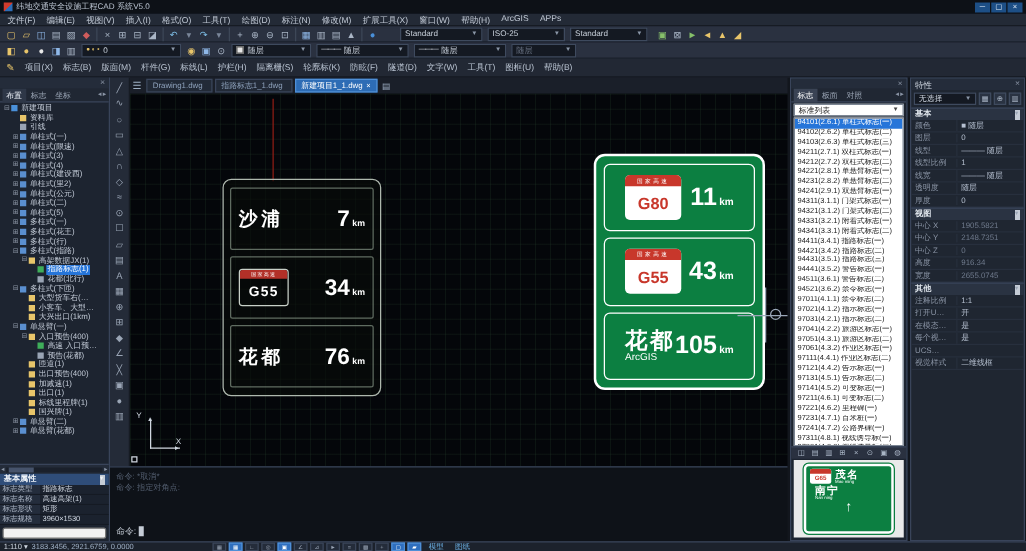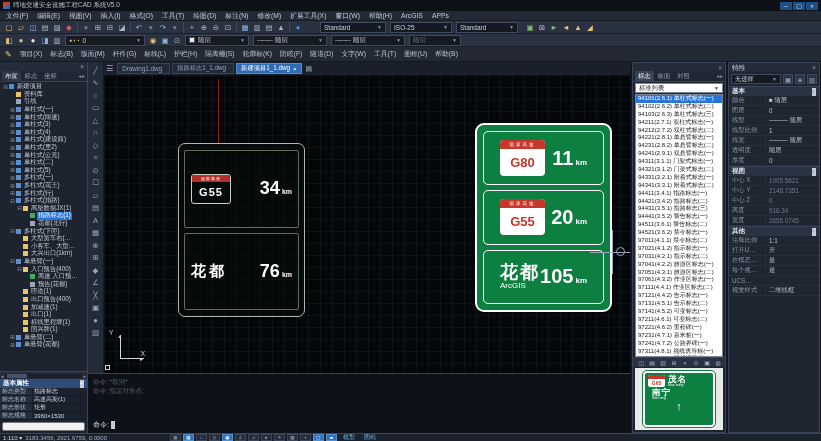--- a/index.html
+++ b/index.html
@@ -623,20 +623,27 @@
         </span>
       </span>
     <span class="tab-new">▤</span>
   </div>
 
   <div class="abs canvas">
     <div class="abs redline"></div>
 
     <div class="abs wsign">
       <div class="wrow">
+        <span class="wdest">沙浦</span>
+        <span class="wdist">
+          <span class="wnum">7</span>
+          <span class="wunit">km</span>
+        </span>
+      </div>
+      <div class="wrow">
         <span class="wbadge">
           <span class="btop">国家高速</span>
           <span class="bnum">G55</span>
         </span>
         <span class="wdist">
           <span class="wnum">34</span>
           <span class="wunit">km</span>
         </span>
       </div>
       <div class="wrow">
@@ -658,21 +665,21 @@
           <span class="gnum">11</span>
           <span class="gunit">km</span>
         </span>
       </div>
       <div class="grow">
         <span class="gbadge">
           <span class="btop">国家高速</span>
           <span class="bnum">G55</span>
         </span>
         <span class="gdist">
-          <span class="gnum">20</span>
+          <span class="gnum">43</span>
           <span class="gunit">km</span>
         </span>
       </div>
       <div class="grow">
         <span class="gdestcol">
           <span class="gdest">花都</span>
           <span class="gpy">ArcGIS</span>
         </span>
         <span class="gdist">
           <span class="gnum">105</span>

